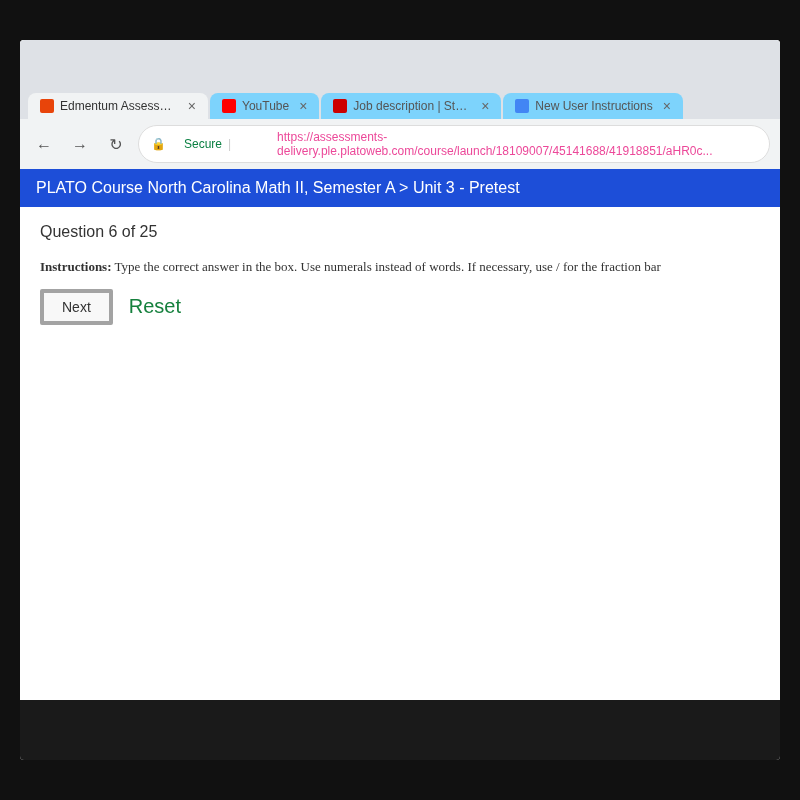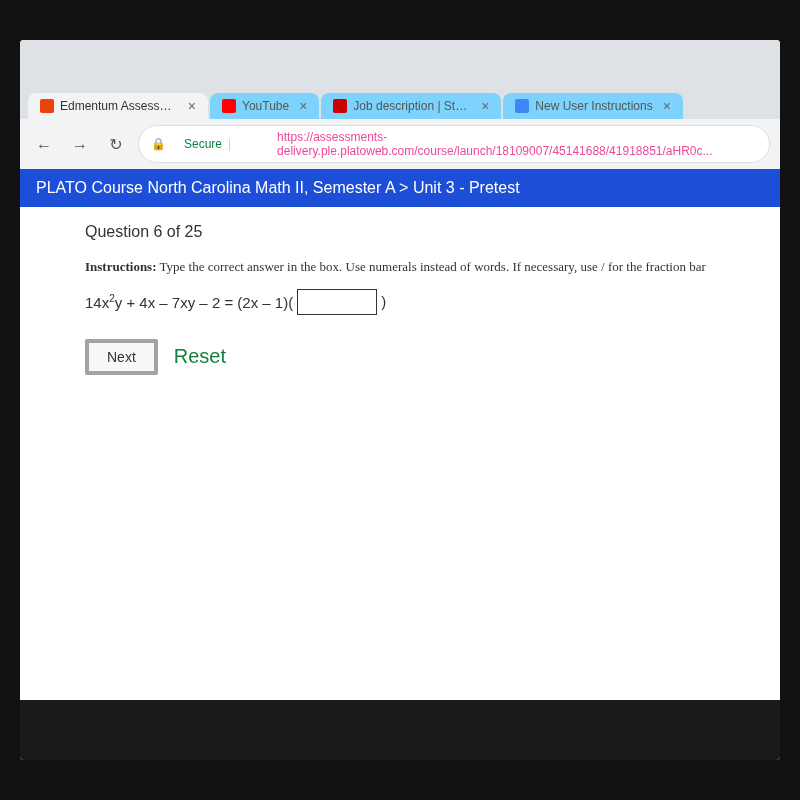--- a/index.html
+++ b/index.html
@@ -168,21 +168,20 @@
       font-size: 16px;
       font-weight: normal;
     }
 
     
     .content-area {
       flex: 1;
       background: #fff;
       padding: 0;
       overflow: hidden;
-      margin-left: 45px;
     }
 
     .question-area {
       padding: 16px 20px;
     }
 
     .question-counter {
       font-size: 16px;
       color: #333;
       margin-bottom: 16px;
@@ -321,27 +320,20 @@
       <div class="question-area">
 
         <div class="question-counter">Question 6 of 25</div>
 
         <div class="instructions-block">
           <strong>Instructions:</strong>
           <span>Type the correct answer in the box. Use numerals instead of words. If necessary, use / for the fraction bar</span>
         </div>
 
 
-        <div class="equation-line">
-          <span class="equation-text">
-            14x<sup>2</sup>y + 4x – 7xy – 2 = (2x – 1)(
-          </span>
-          <input type="text" class="answer-input" placeholder="" style="">
-          <span class="equation-text">)</span>
-        </div>
 
         <div class="button-row">
           <button class="next-button">Next</button>
           <button class="reset-link">Reset</button>
         </div>
 
       </div>
     </div>
 
     <div class="bottom-black-bar"></div>

